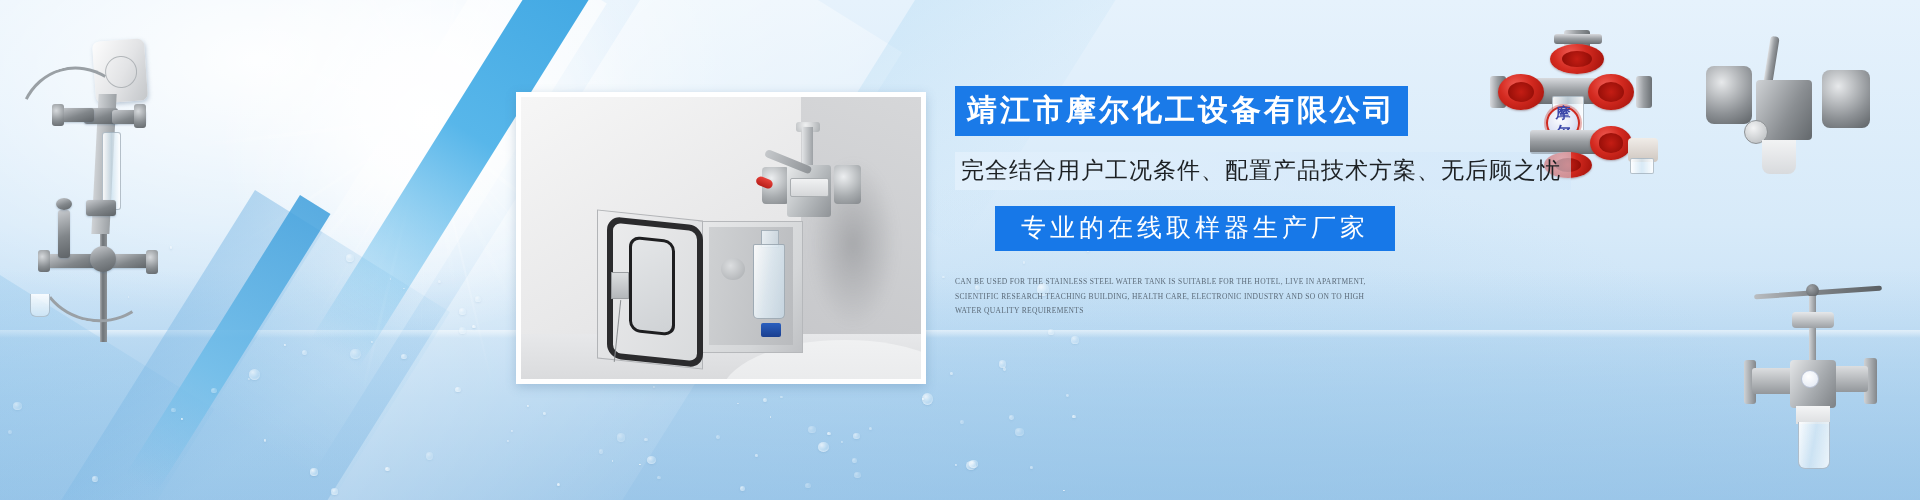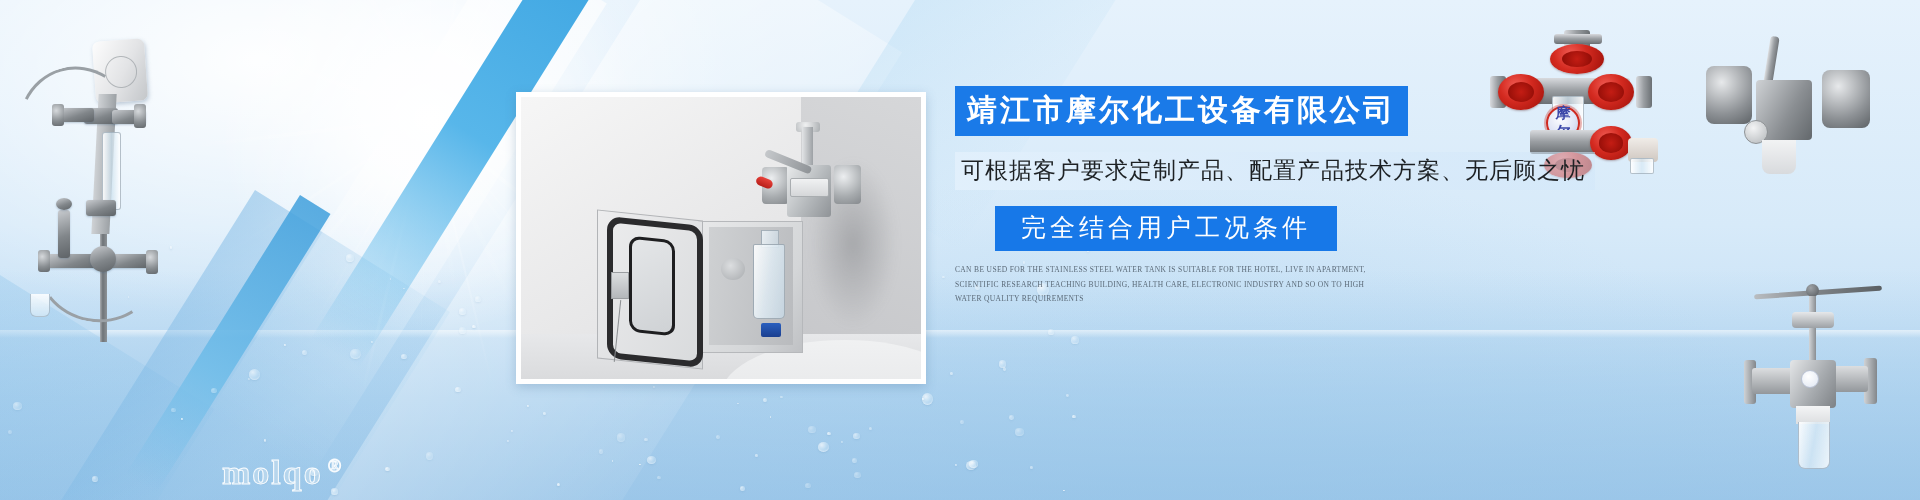--- a/index.html
+++ b/index.html
@@ -224,21 +224,21 @@
     padding:3px 10px 4px 6px;white-space:nowrap;
   }
   .custom{
     display:inline-block;margin-top:16px;margin-left:40px;
     background:#1778e8;color:#fff;
     font-family:"DejaVu Sans",sans-serif;
     font-size:25px;letter-spacing:4px;line-height:1;
     padding:9px 26px 11px 26px;white-space:nowrap;
   }
   .english{
-    margin-top:12px;width:420px;
+    margin-top:24px;width:420px;
     font-family:"Liberation Serif",serif;
     font-size:7.5px;letter-spacing:.35px;line-height:1.95;
     color:#5b6a78;text-transform:uppercase;
   }
 
   
   .watermark{
     position:absolute;left:222px;top:454px;
     font-family:"Liberation Serif",serif;font-weight:bold;
     font-size:34px;letter-spacing:2px;color:rgba(255,255,255,.30);
@@ -511,23 +511,20 @@
     <div class="en-armR"></div>
     <div class="en-body"></div>
     <div class="en-badge"></div>
     <div class="en-collar"></div>
     <div class="en-vial"></div>
   </div>
 
   <div class="copy">
     <div><span class="tagline">靖江市摩尔化工设备有限公司</span></div>
     <div class="subline-wrap">
-      <span class="subline">可根据客户要求定制产品、配置产品技术方案、无后顾之忧</span>
+      <span class="subline">完全结合用户工况条件、配置产品技术方案、无后顾之忧</span>
     </div>
-    <div><span class="custom">完全结合用户工况条件</span></div>
+    <div><span class="custom">专业的在线取样器生产厂家</span></div>
     <div class="english">CAN BE USED FOR THE STAINLESS STEEL WATER TANK IS SUITABLE FOR THE HOTEL, LIVE IN APARTMENT, SCIENTIFIC RESEARCH TEACHING BUILDING, HEALTH CARE, ELECTRONIC INDUSTRY AND SO ON TO HIGH WATER QUALITY REQUIREMENTS</div>
   </div>
 
-  <div class="watermark">
-    <span>molqo</span><sup>®</sup>
-  </div>
 
 </div>
 
 </body></html>

